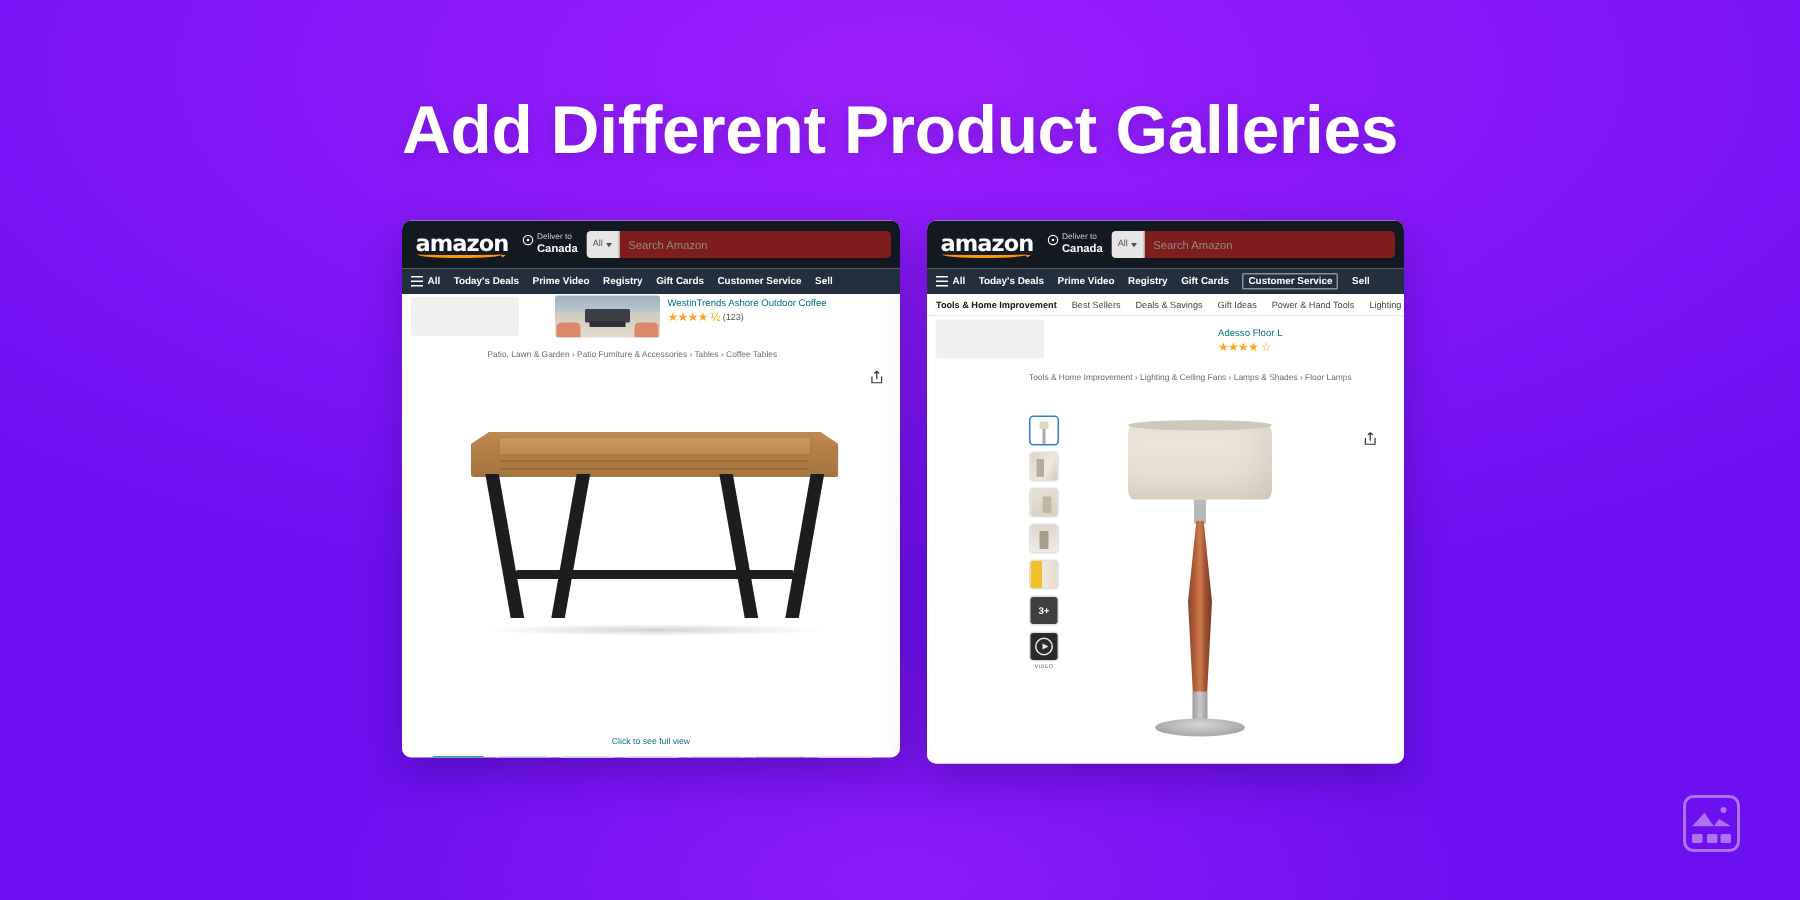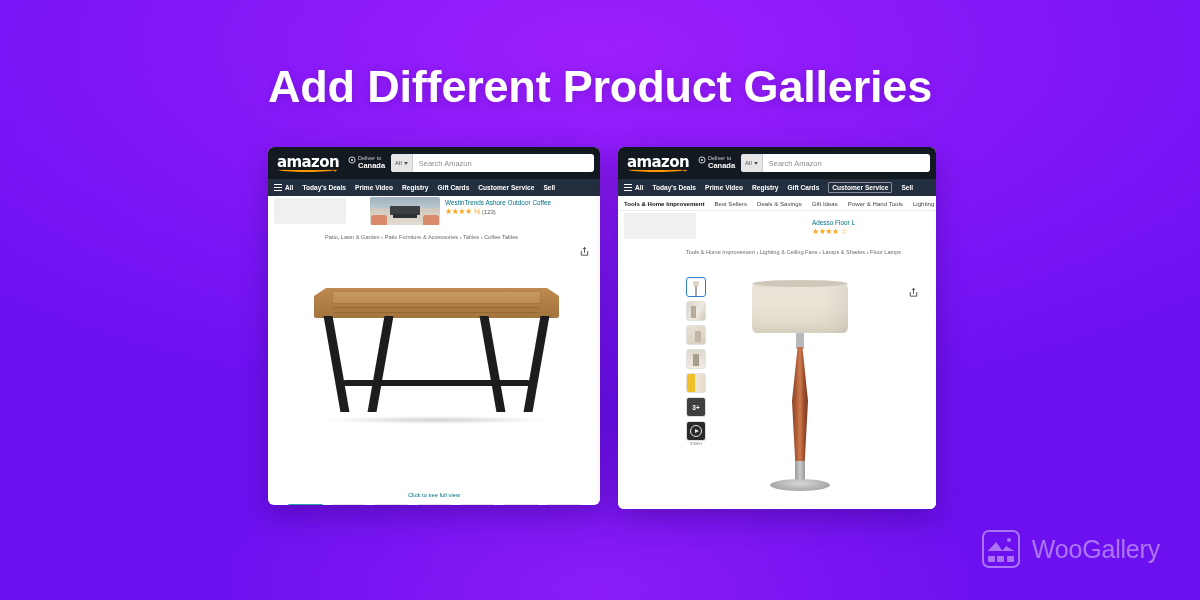--- a/index.html
+++ b/index.html
@@ -82,21 +82,21 @@
   .deliver {
     display: flex; gap: 2px;
     color: #fff; line-height: 1.05;
   }
   .pin-icon { width: 8px; height: 8px; }
   .deliver .d1 { font-size: 5.5px; color: #ccc; display: block; }
   .deliver .d2 { font-size: 7.5px; font-weight: 700; display: block; }
   .searchbar {
     flex: 1;
     height: 18px;
-    background: #ffffff;
+    background: #7f1d1d;
     border-radius: 3px;
     display: flex;
     align-items: center;
     overflow: hidden;
   }
   .search-cat {
     background: #e6e6e6;
     height: 100%;
     display: flex; align-items: center; gap: 2px;
     padding: 0 4px;
@@ -621,14 +621,13 @@
 <div class="watermark">
   <div class="wm-icon">
     <span class="mount"></span>
     <span class="sun"></span>
     <span class="cells">
         <i></i>
         <i></i>
         <i></i>
       </span>
   </div>
-  <div class="wm-text">WooGallery</div>
 </div>
 
 </body></html>

